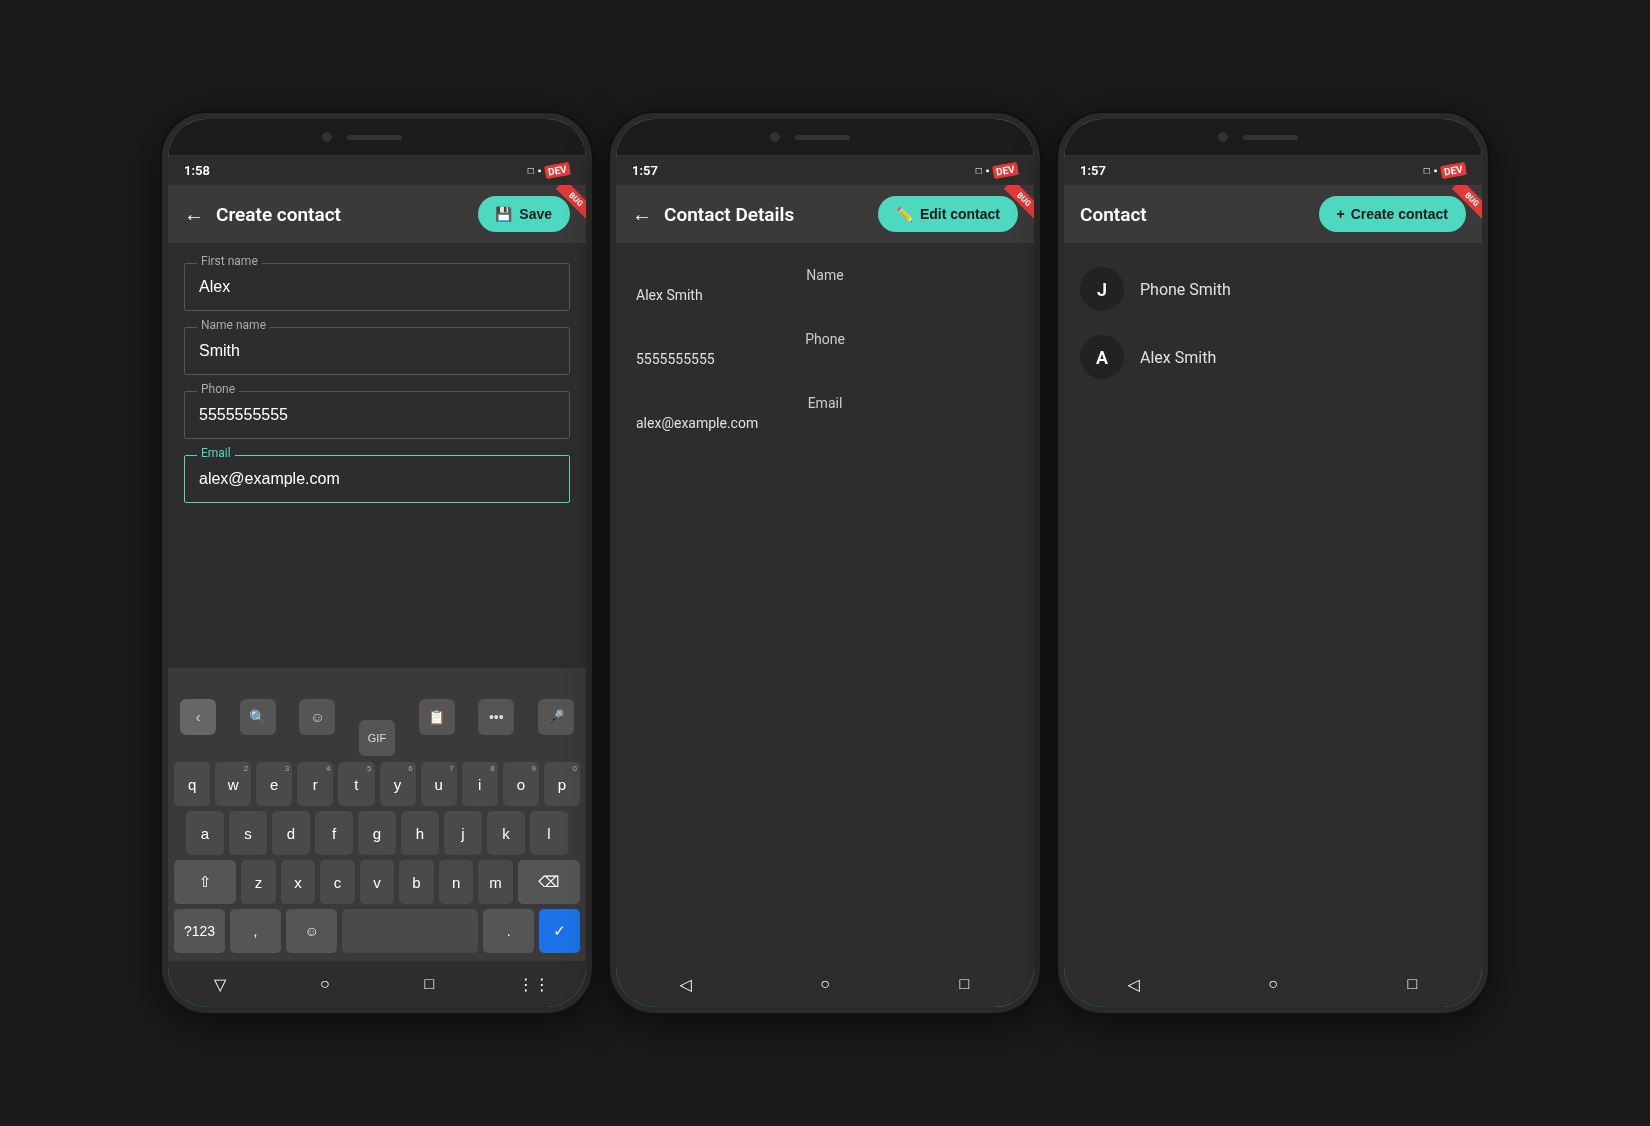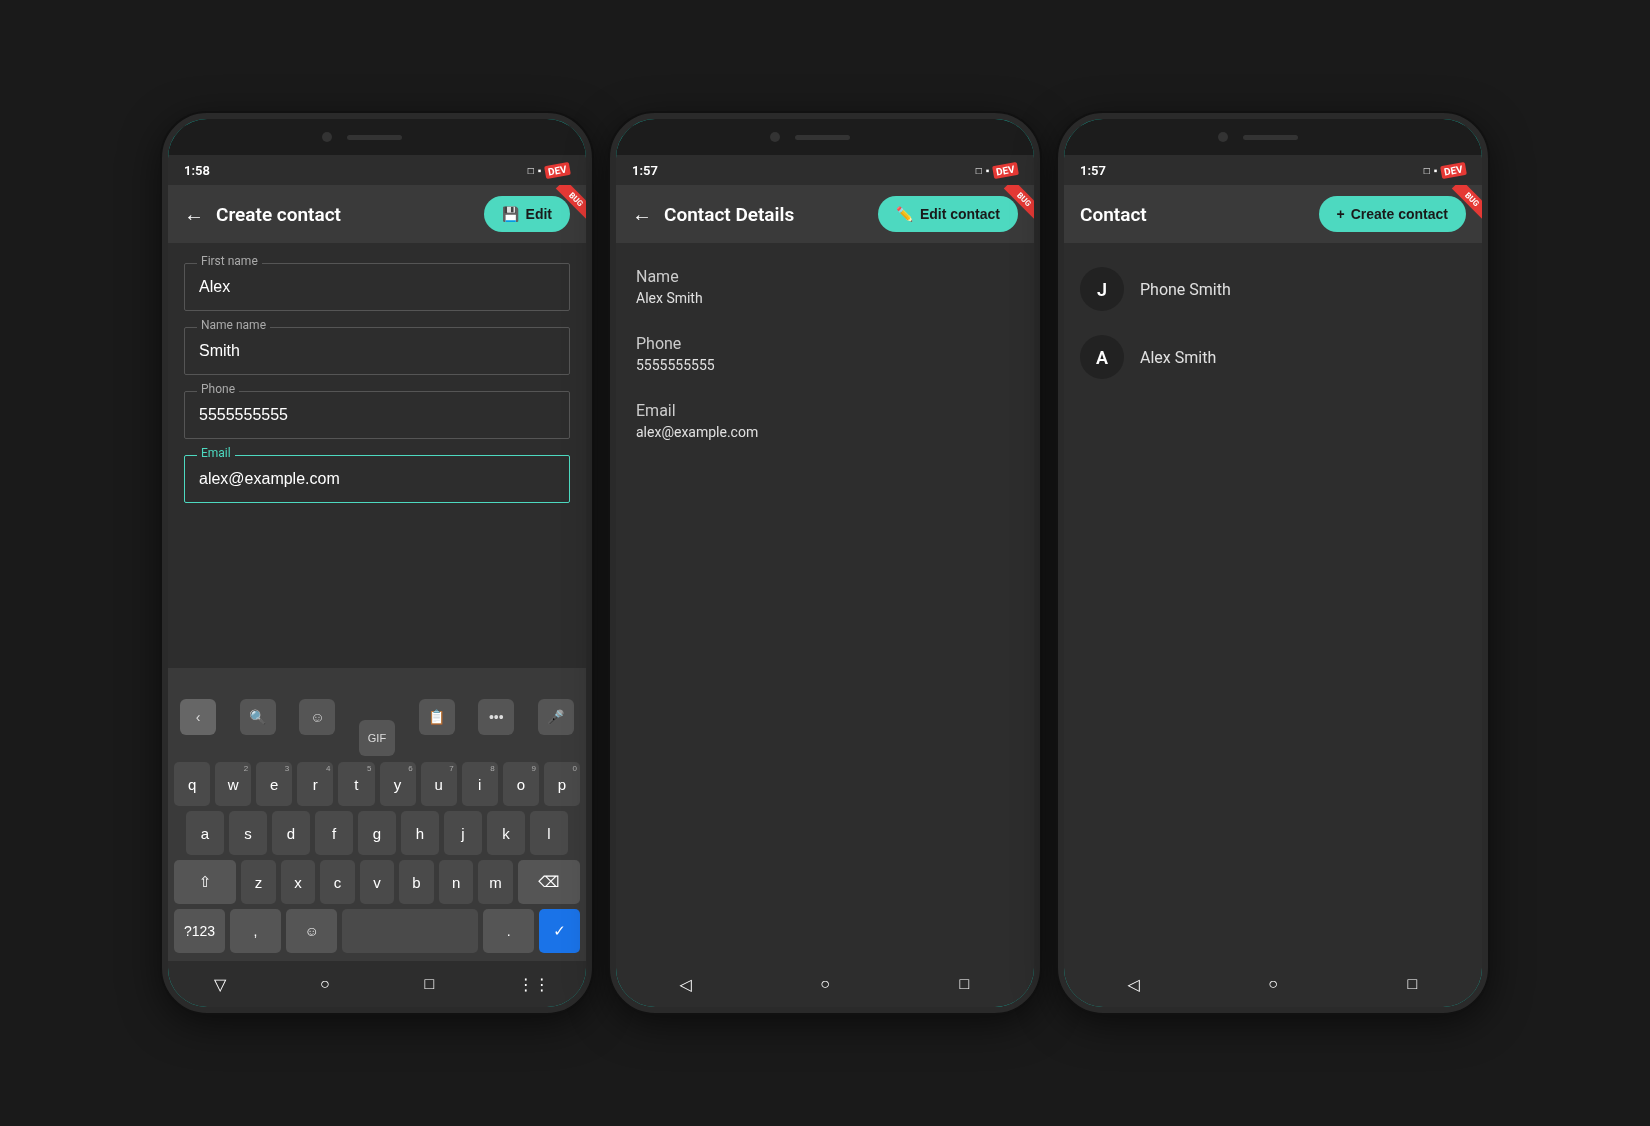--- a/index.html
+++ b/index.html
@@ -289,22 +289,23 @@
     
     .contact-detail-area {
       padding: 24px 20px;
       flex: 1;
     }
     .detail-field {
       margin-bottom: 28px;
     }
     .detail-label {
       color: #ccc;
-      font-size: 16px;
+      font-size: 14px;
       margin-bottom: 4px;
+      text-align: center;
     }
     .detail-value {
       color: #e0e0e0;
       font-size: 14px;
     }
 
     
     .contacts-area {
       padding: 12px 16px;
       flex: 1;
@@ -374,21 +375,21 @@
   </div>
   <div class="app-content">
     <div class="app-header">
       <button class="back-btn">←</button>
       <span class="header-title">Create contact</span>
       <div class="corner-badge">
         <div class="corner-badge-inner">BUG</div>
       </div>
       <button class="teal-btn">
         <span class="btn-icon">💾</span>
-        <span>Edit</span>
+        <span>Save</span>
       </button>
     </div>
 
     <div class="form-area">
       <div class="form-field">
         <label>First name</label>
         <input type="text" value="Alex" style="">
       </div>
       <div class="form-field">
         <label>Name name</label>

